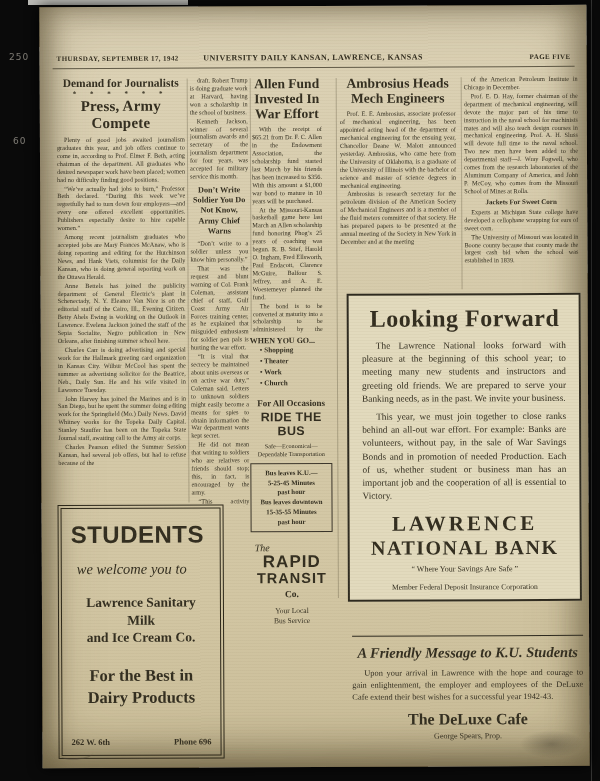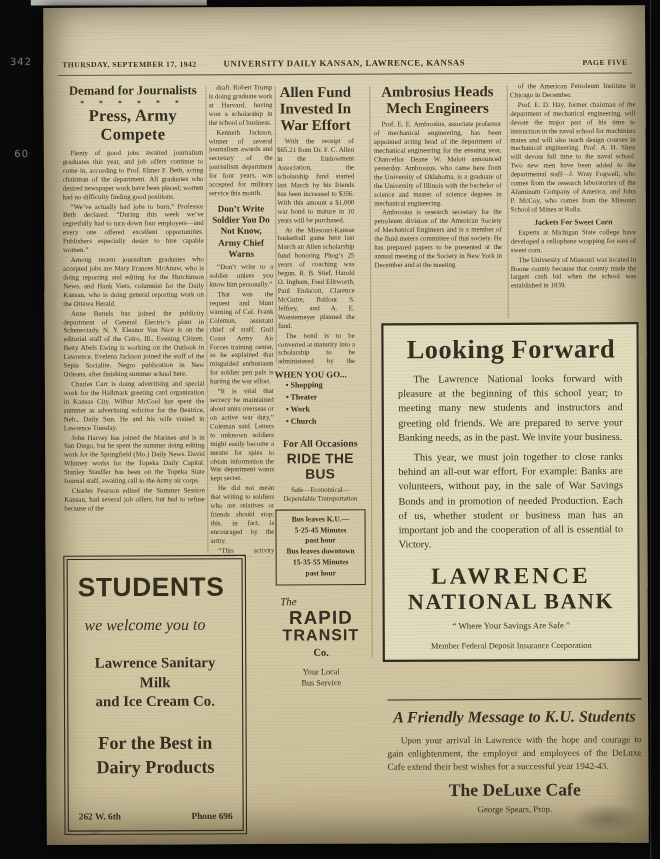--- a/index.html
+++ b/index.html
@@ -85,21 +85,21 @@
   .cafe-name{font-weight:700;font-size:16px;text-align:center;margin-top:8px;}
   .cafe-prop{font-size:8px;text-align:center;margin-top:3px;}
   h2,h3,h4{font-family:inherit;}
 </style>
 </head>
 <body>
 
 <div class="stage">
   <div class="edge-top"></div>
   <div class="edge-right"></div>
-  <div class="mm mm1">342</div>
+  <div class="mm mm1">250</div>
   <div class="mm mm2">60</div>
 
   <div class="paper">
 
     <div class="hdr-left">THURSDAY, SEPTEMBER 17, 1942</div>
     <div class="hdr-center">UNIVERSITY DAILY KANSAN, LAWRENCE, KANSAS</div>
     <div class="hdr-right">PAGE FIVE</div>
     <div class="hdr-rule"></div>
 
     <div class="vrule vr1"></div>

